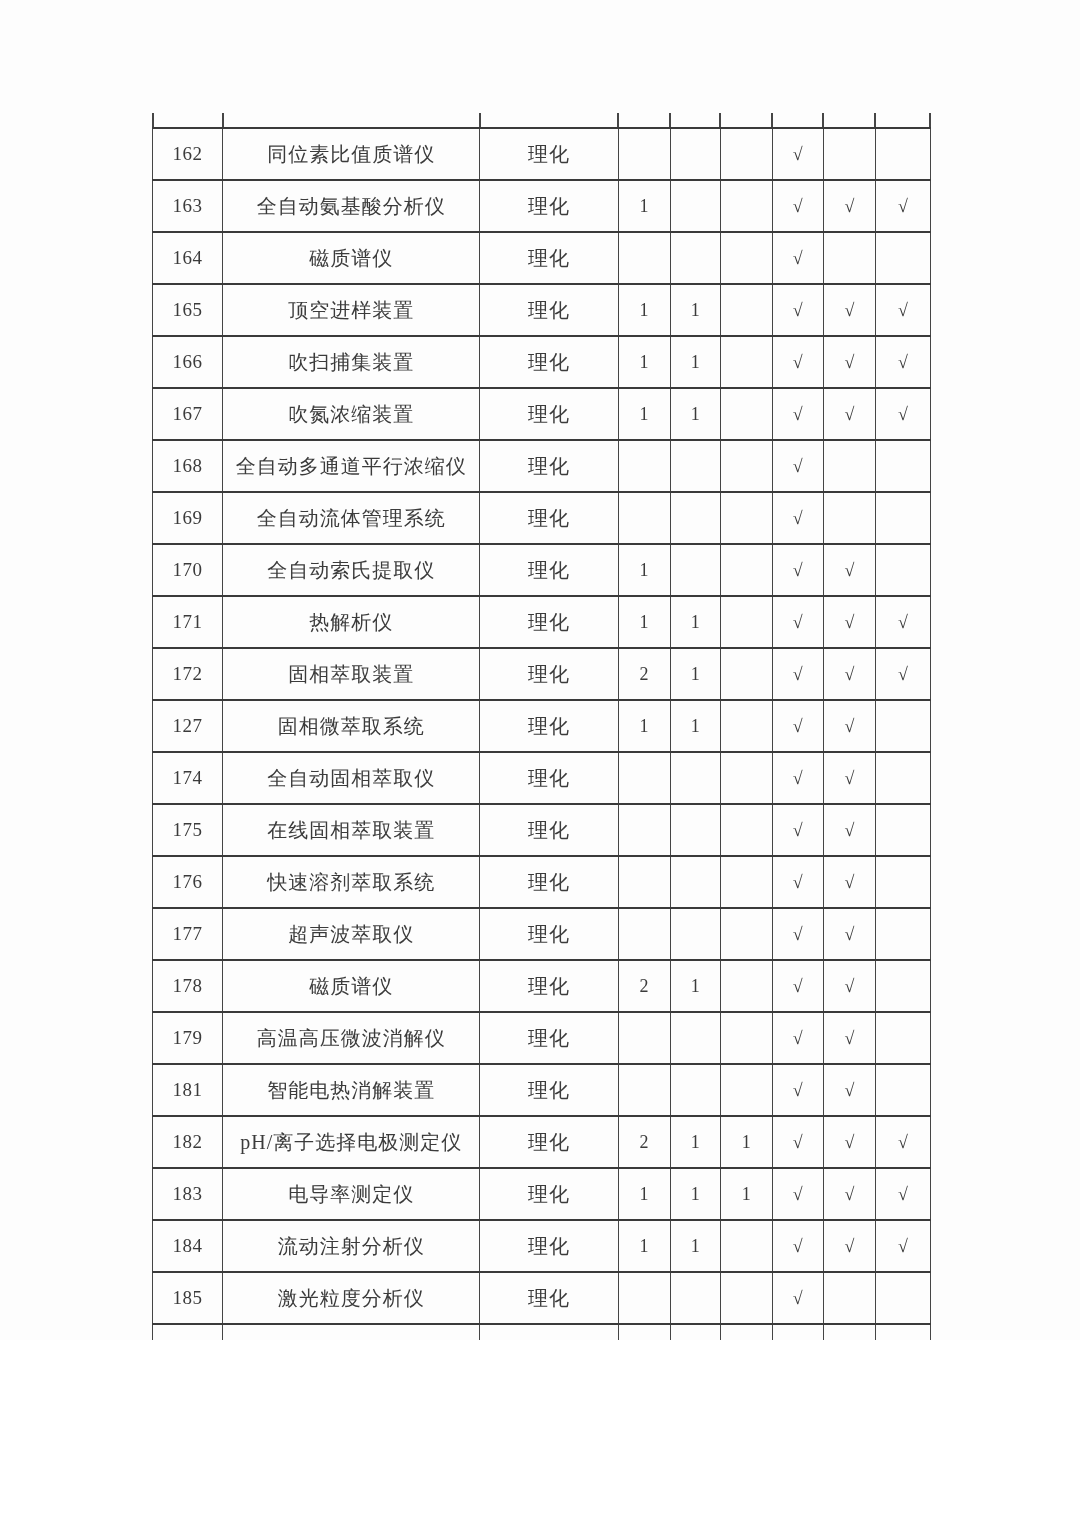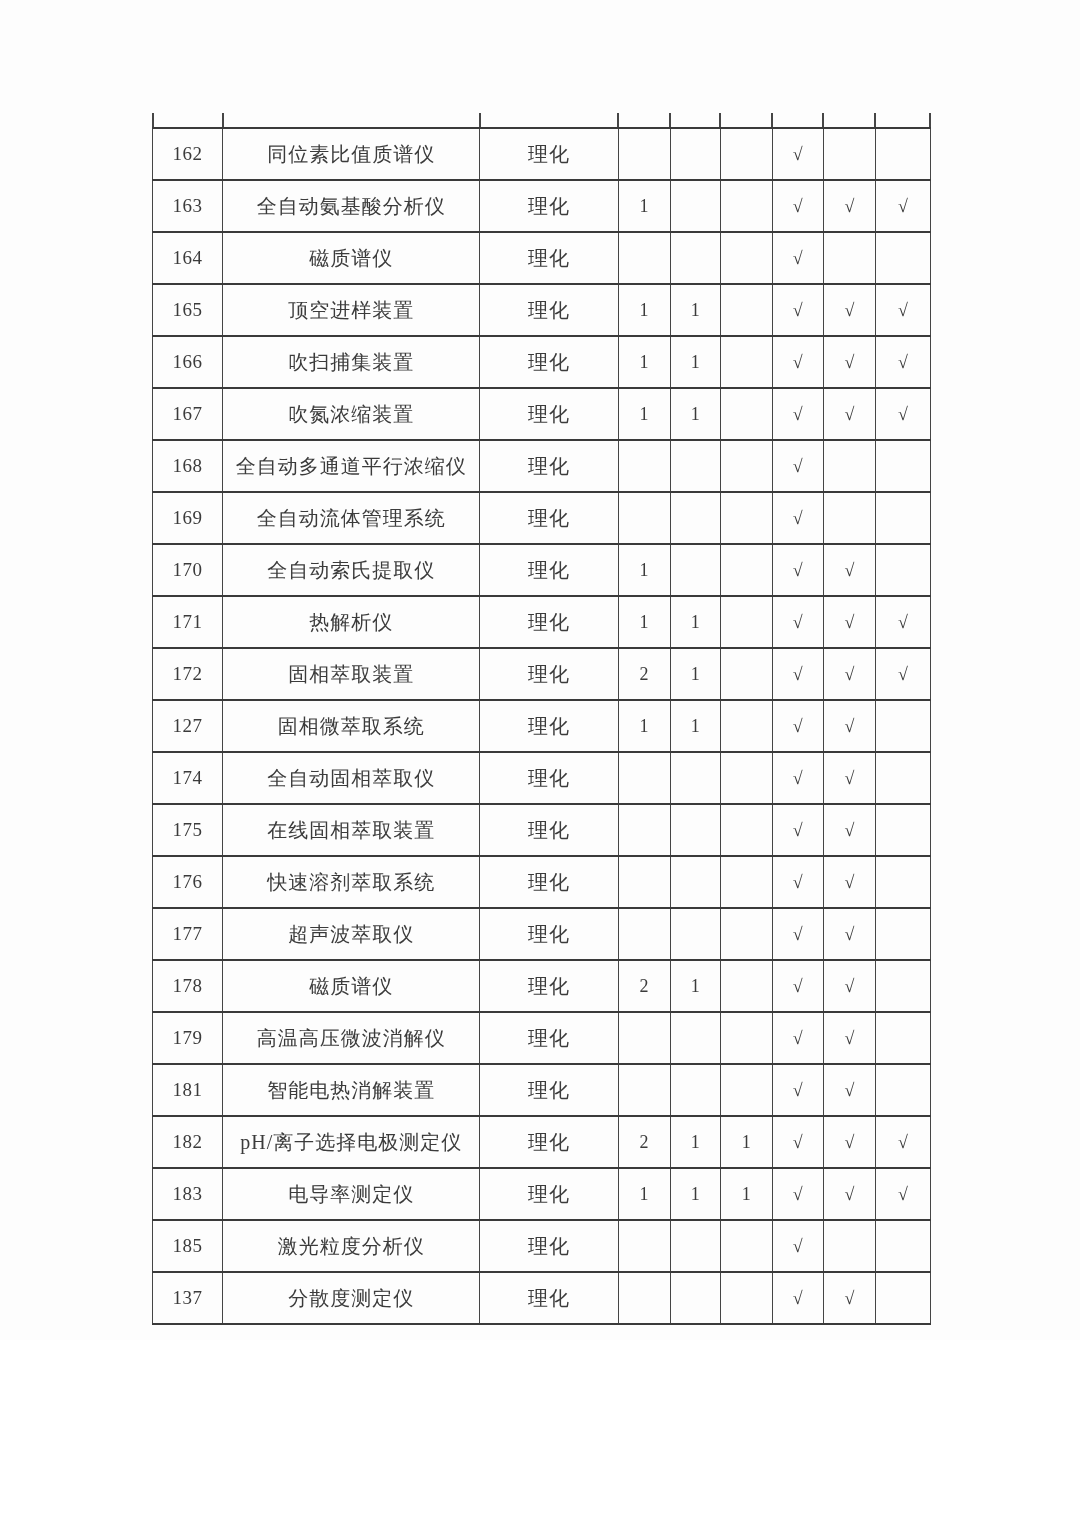--- a/index.html
+++ b/index.html
@@ -329,20 +329,31 @@
           <td class="name">电导率测定仪</td>
           <td class="cat">理化</td>
           <td class="qty">1</td>
           <td class="qty">1</td>
           <td class="qty">1</td>
           <td class="chk">√</td>
           <td class="chk">√</td>
           <td class="chk">√</td>
         </tr>
         <tr>
+          <td class="num">184</td>
+          <td class="name">流动注射分析仪</td>
+          <td class="cat">理化</td>
+          <td class="qty">1</td>
+          <td class="qty">1</td>
+          <td class="qty"></td>
+          <td class="chk">√</td>
+          <td class="chk">√</td>
+          <td class="chk">√</td>
+        </tr>
+        <tr>
           <td class="num">185</td>
           <td class="name">激光粒度分析仪</td>
           <td class="cat">理化</td>
           <td class="qty"></td>
           <td class="qty"></td>
           <td class="qty"></td>
           <td class="chk">√</td>
           <td class="chk"></td>
           <td class="chk"></td>
         </tr>

